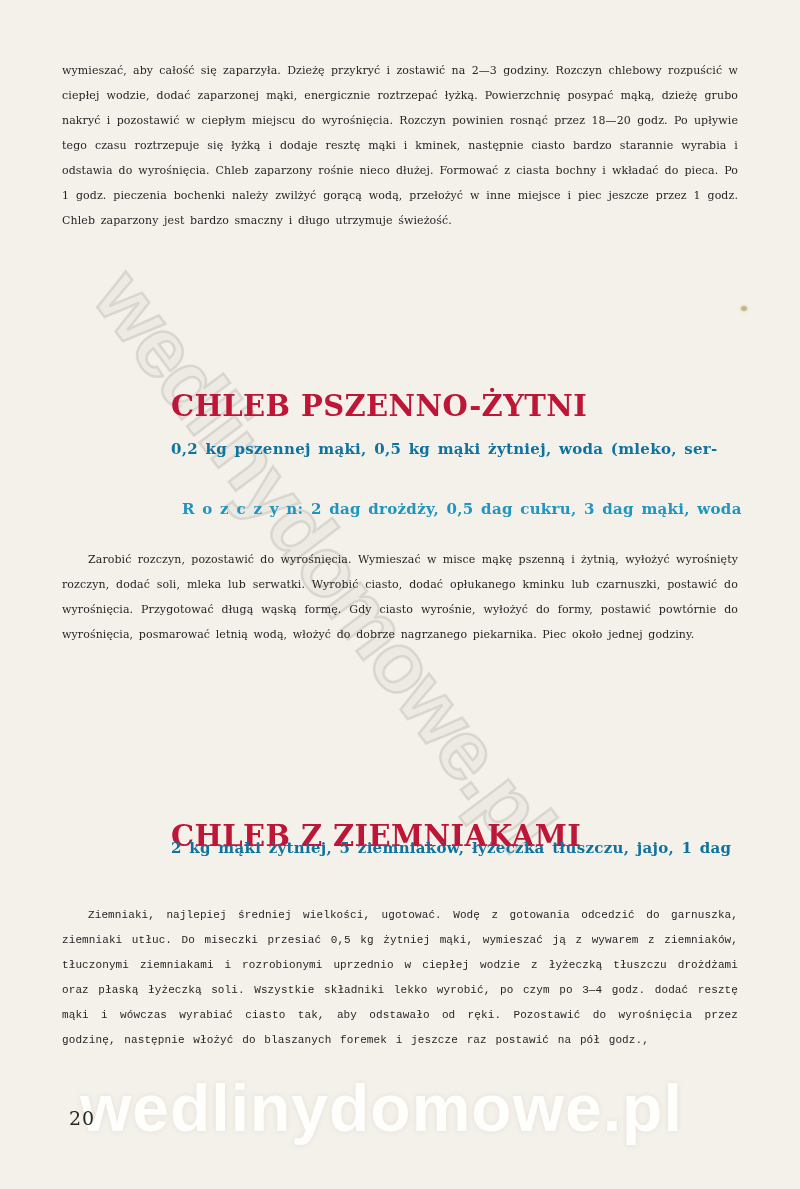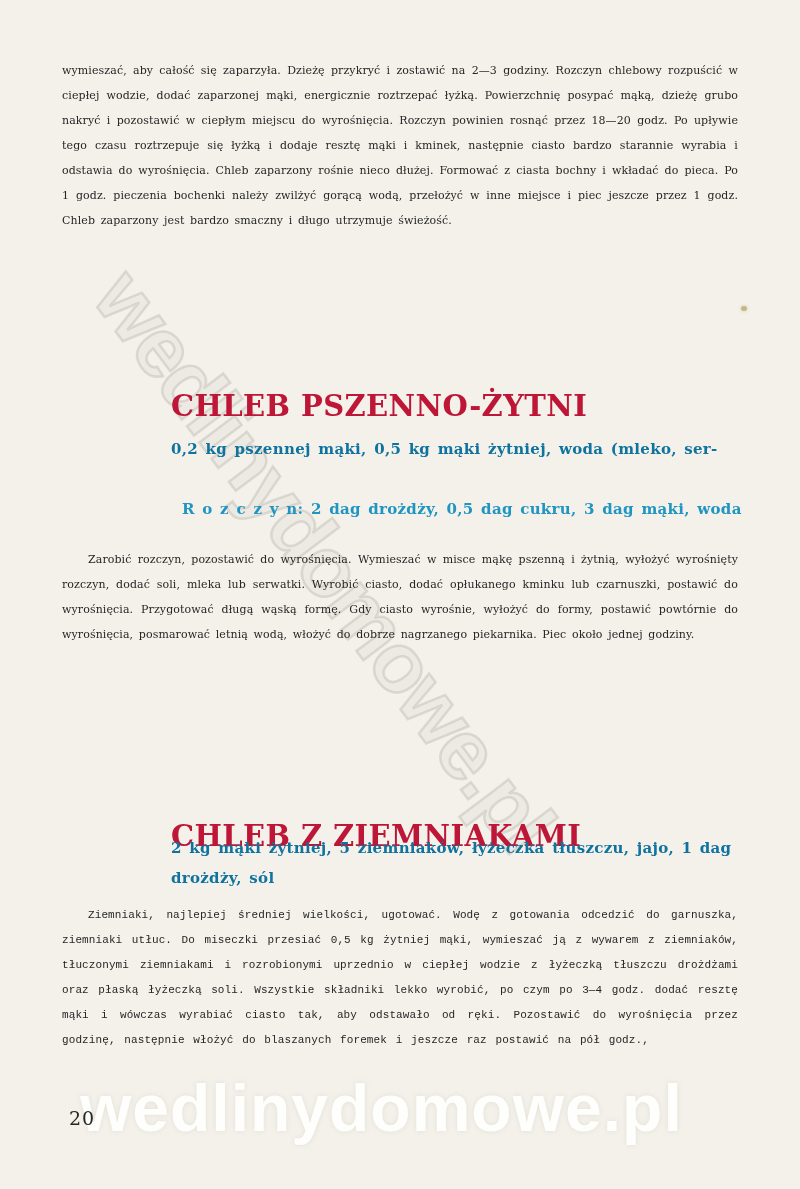--- a/index.html
+++ b/index.html
@@ -148,21 +148,20 @@
     <div class="rozczyn-line"><span>R o z c z y n:</span> <span>2 dag drożdży, 0,5 dag cukru, 3 dag mąki, woda</span></div>
 
     <p class="bodytext para-1" lang="pl">Zarobić rozczyn, pozostawić do wyrośnięcia. Wymieszać w misce mąkę pszenną i żytnią, wyłożyć wyrośnięty rozczyn, dodać soli, mleka lub serwatki. Wyrobić ciasto, dodać opłukanego kminku lub czarnuszki, postawić do wyrośnięcia. Przygotować długą wąską formę. Gdy ciasto wyrośnie, wyłożyć do formy, postawić powtórnie do wyrośnięcia, posmarować letnią wodą, włożyć do dobrze nagrzanego piekarnika. Piec około jednej godziny.</p>
   </section>
 
   <section>
     <h2 class="recipe-title title-2">CHLEB Z ZIEMNIAKAMI</h2>
 
     <div class="ingredients ing-2">
       <div class="ing-line">2 kg mąki żytniej, 5 ziemniaków, łyżeczka tłuszczu, jajo, 1 dag</div>
-      <div class="ing-line">drożdży, sól</div>
     </div>
 
     <p class="bodytext para-2" lang="pl">Ziemniaki, najlepiej średniej wielkości, ugotować. Wodę z gotowania odcedzić do garnuszka, ziemniaki utłuc. Do miseczki przesiać 0,5 kg żytniej mąki, wymieszać ją z wywarem z ziemniaków, tłuczonymi ziemniakami i rozrobionymi uprzednio w ciepłej wodzie z łyżeczką tłuszczu drożdżami oraz płaską łyżeczką soli. Wszystkie składniki lekko wyrobić, po czym po 3—4 godz. dodać resztę mąki i wówczas wyrabiać ciasto tak, aby odstawało od ręki. Pozostawić do wyrośnięcia przez godzinę, następnie włożyć do blaszanych foremek i jeszcze raz postawić na pół godz.,</p>
   </section>
 
   <div class="speck"></div>
 
   <div class="wm-bottom">wedlinydomowe.pl</div>
 
   <div class="page-number">20</div>

